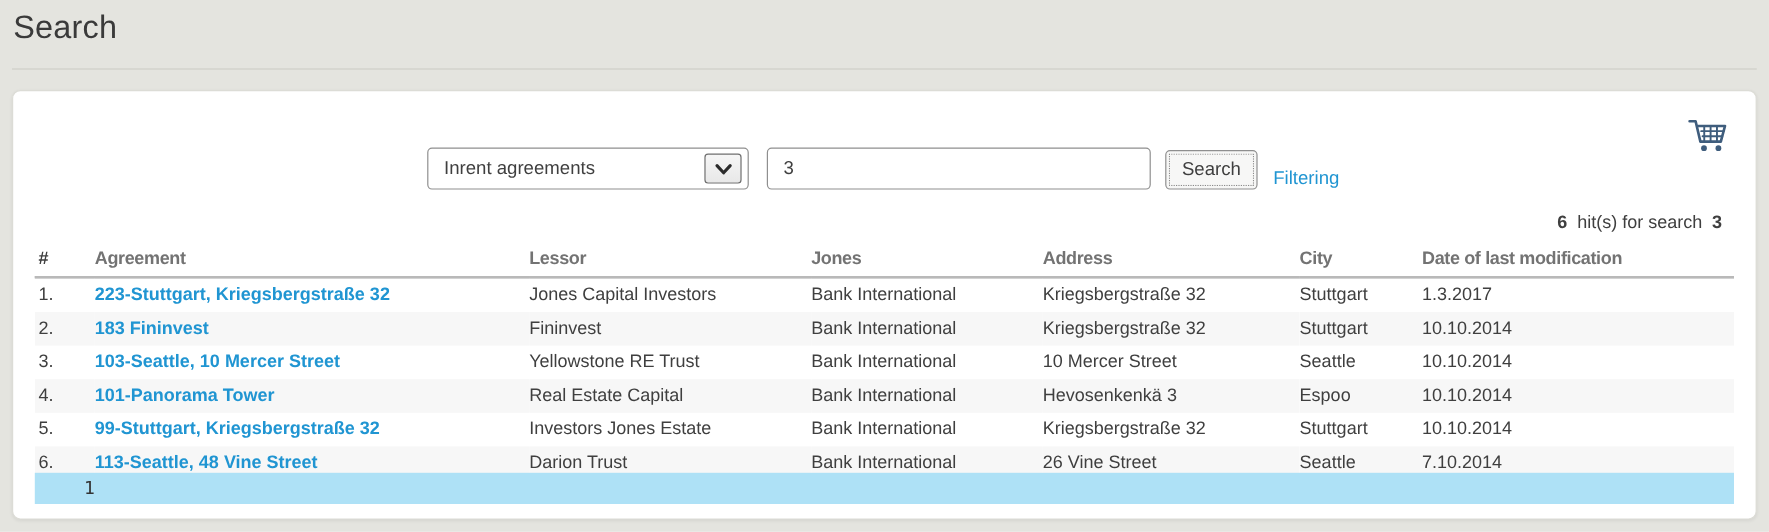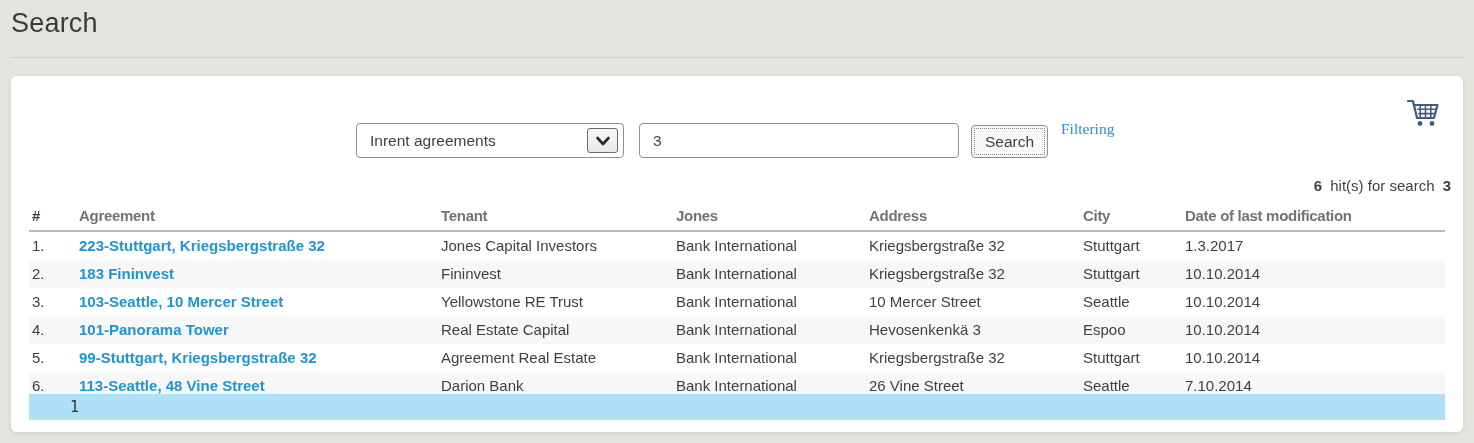--- a/index.html
+++ b/index.html
@@ -54,26 +54,26 @@
     outline: none; background: #fff;
   }
   .search-btn {
     position: absolute; left: 960px; top: 49px; width: 77px; height: 33px;
     background: #f7f7f6; border: 1px solid #8f8f8f; border-radius: 4px;
     font-size: 15.5px; color: #3f3f3f; cursor: pointer;
     font-family: "Liberation Sans", "DejaVu Sans", sans-serif;
     outline: 1px dotted #8a8a8a; outline-offset: -4px;
   }
   .filtering-link {
-    position: absolute; left: 1050px; top: 44px;
-    font-size: 15.5px; color: #2095d2; text-decoration: none; cursor: pointer; font-family: Liberation Serif, serif;
+    position: absolute; left: 1050px; top: 64px;
+    font-size: 15.5px; color: #2095d2; text-decoration: none; cursor: pointer;
   }
   
   .hits {
-    position: absolute; right: 12px; top: 101px;
+    position: absolute; right: 28px; top: 101px;
     font-size: 15px; color: #3f3f3f; white-space: nowrap; text-align: right;
   }
   .hits .b { font-weight: bold; }
   .hits .mid { margin: 0 4px; }
   
   .results-table {
     position: absolute; left: 18px; top: 127px; width: 1416px;
     border-collapse: collapse; table-layout: fixed;
     font-size: 15px;
   }
@@ -153,21 +153,21 @@
         <col style="width:235px">
       <col style="width:193px">
         <col style="width:214px">
         <col style="width:102px">
       <col style="width:260px">
     </colgroup>
     <thead>
       <tr>
         <th class="num-col">#</th>
         <th>Agreement</th>
-        <th>Tenant</th>
+        <th>Lessor</th>
         <th>Jones</th>
         <th>Address</th>
         <th>City</th>
         <th>Date of last modification</th>
       </tr>
     </thead>
     <tbody>
       <tr>
         <td class="num-cell">1.</td>
         <td><a class="agreement-link">223-Stuttgart, Kriegsbergstraße 32</a></td>
@@ -200,30 +200,30 @@
         <td><a class="agreement-link">101-Panorama Tower</a></td>
         <td>Real Estate Capital</td>
         <td>Bank International</td>
         <td>Hevosenkenkä 3</td>
         <td>Espoo</td>
         <td>10.10.2014</td>
       </tr>
       <tr>
         <td class="num-cell">5.</td>
         <td><a class="agreement-link">99-Stuttgart, Kriegsbergstraße 32</a></td>
-        <td>Agreement Real Estate</td>
+        <td>Investors Jones Estate</td>
         <td>Bank International</td>
         <td>Kriegsbergstraße 32</td>
         <td>Stuttgart</td>
         <td>10.10.2014</td>
       </tr>
       <tr class="stripe">
         <td class="num-cell">6.</td>
         <td><a class="agreement-link">113-Seattle, 48 Vine Street</a></td>
-        <td>Darion Bank</td>
+        <td>Darion Trust</td>
         <td>Bank International</td>
         <td>26 Vine Street</td>
         <td>Seattle</td>
         <td>7.10.2014</td>
       </tr>
     </tbody>
   </table>
 
   <div class="pagination-bar">
     <span class="page-number">1</span>

